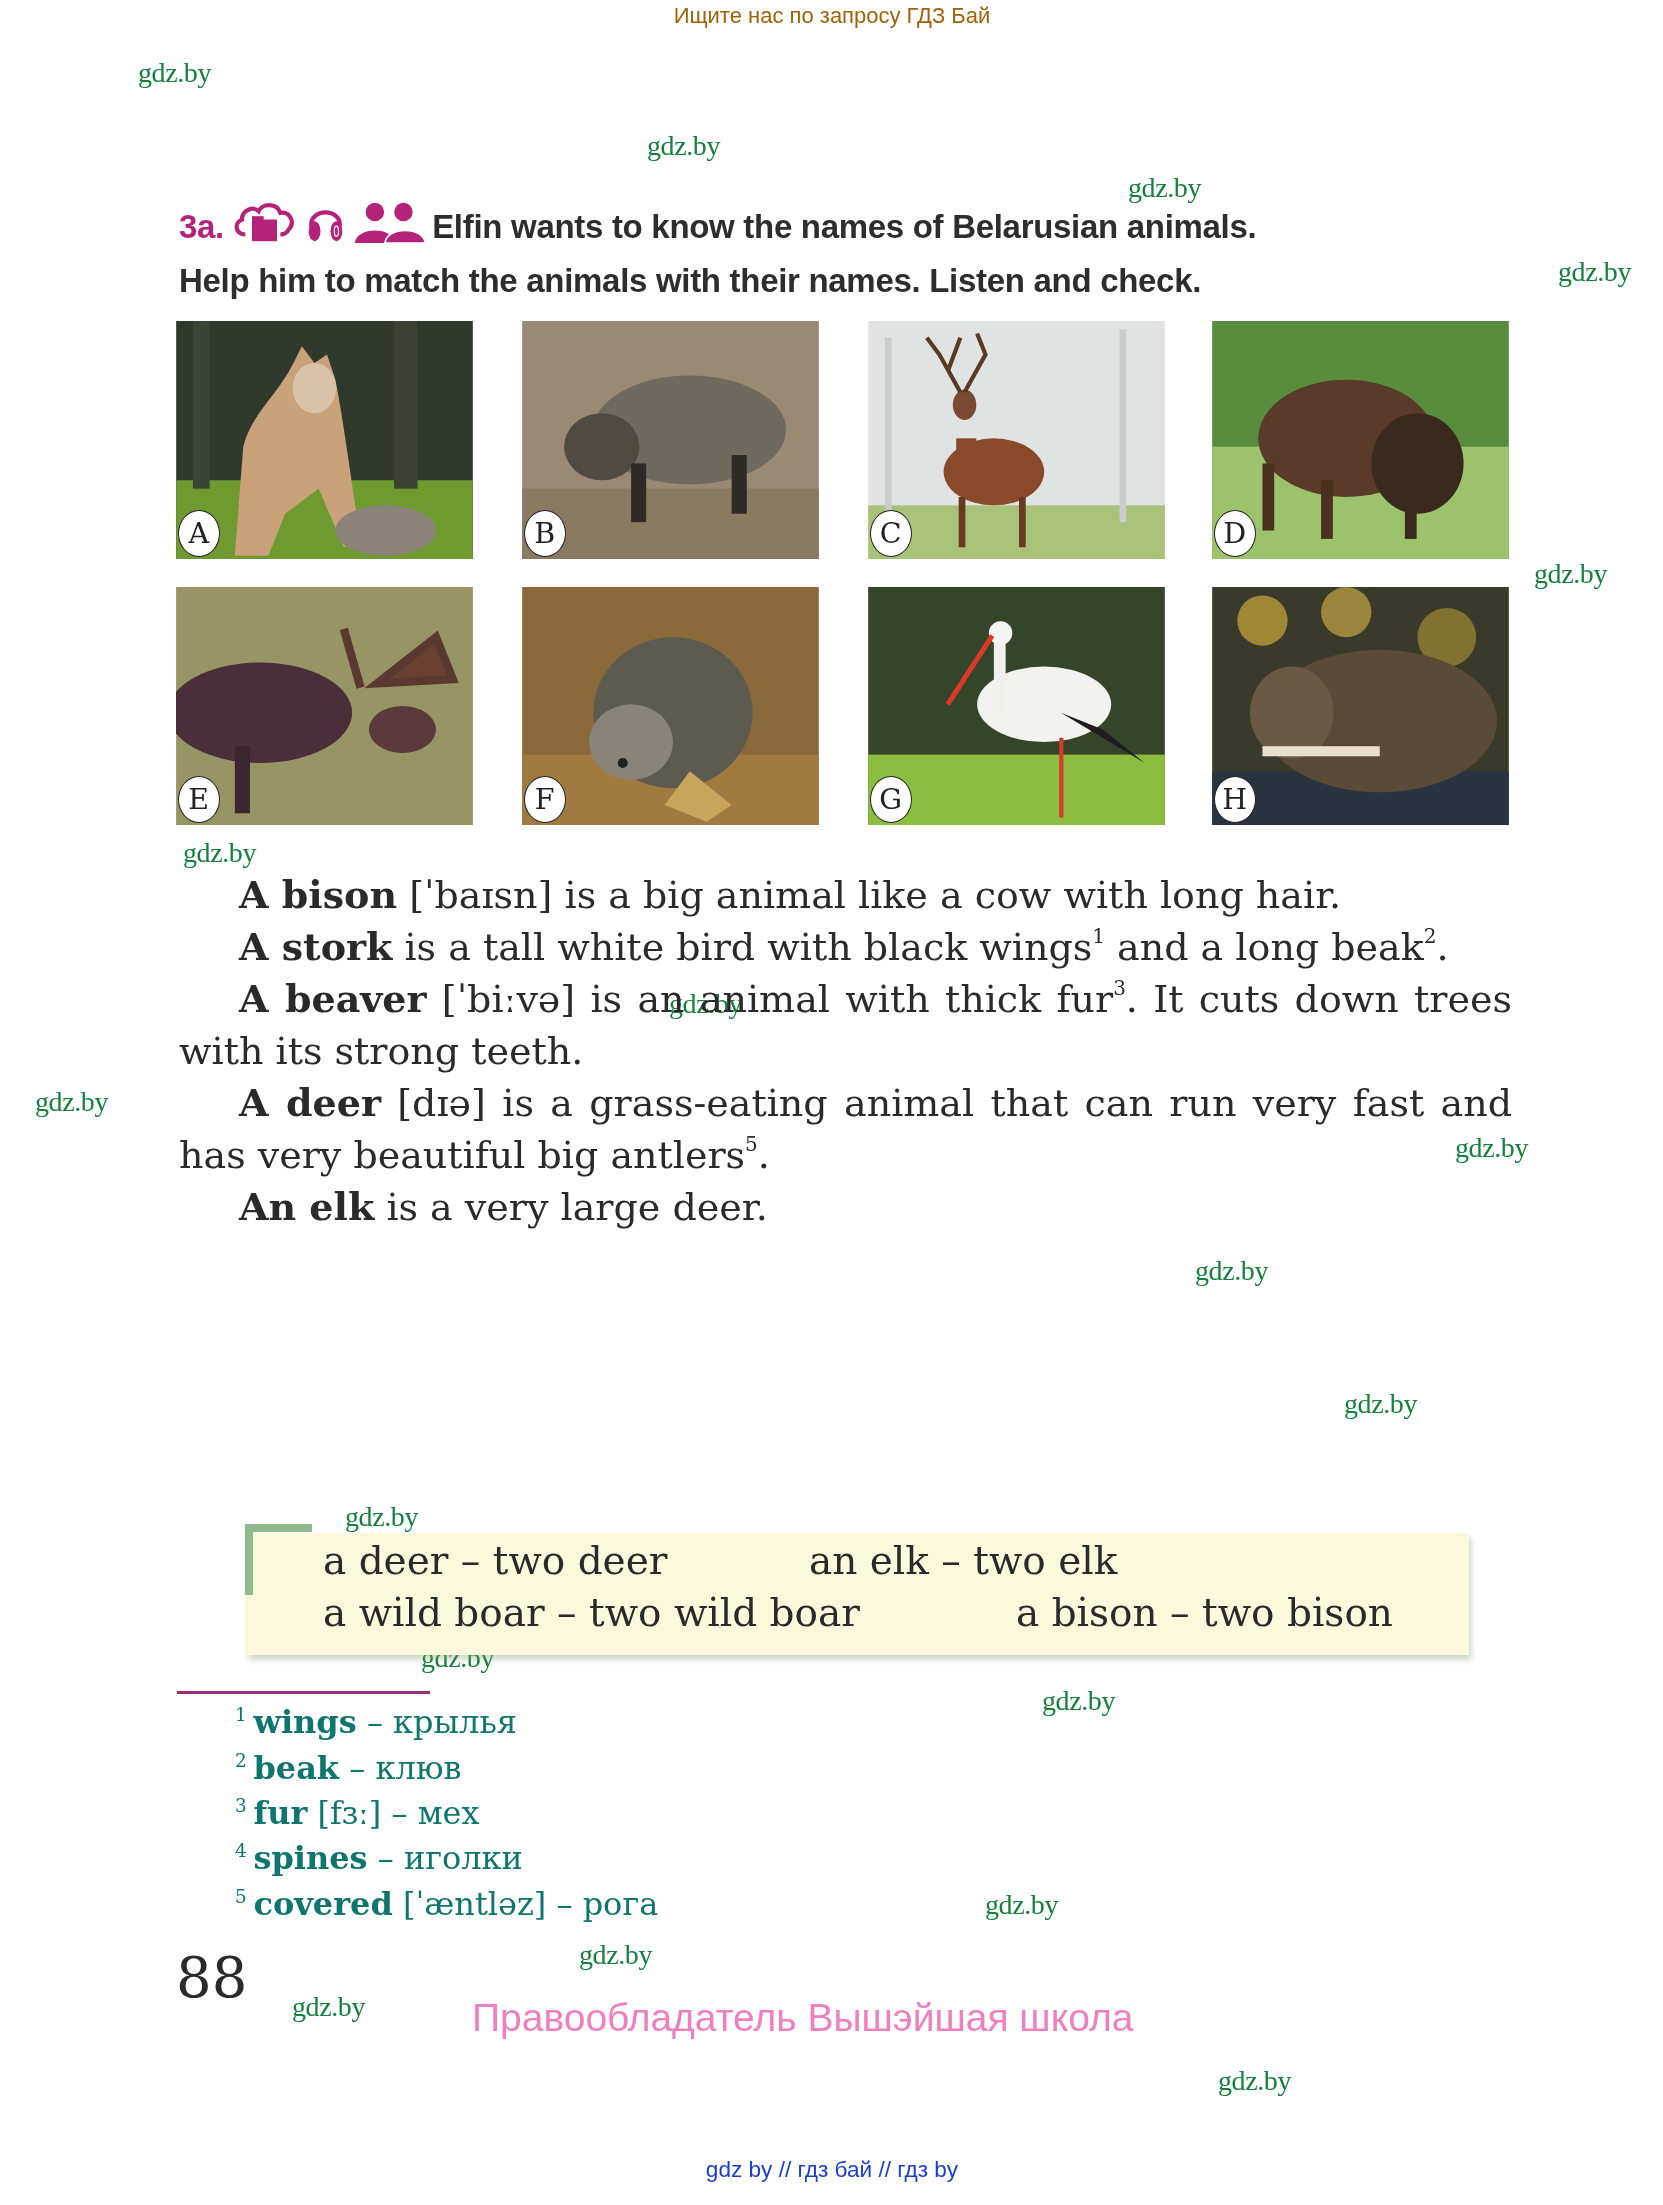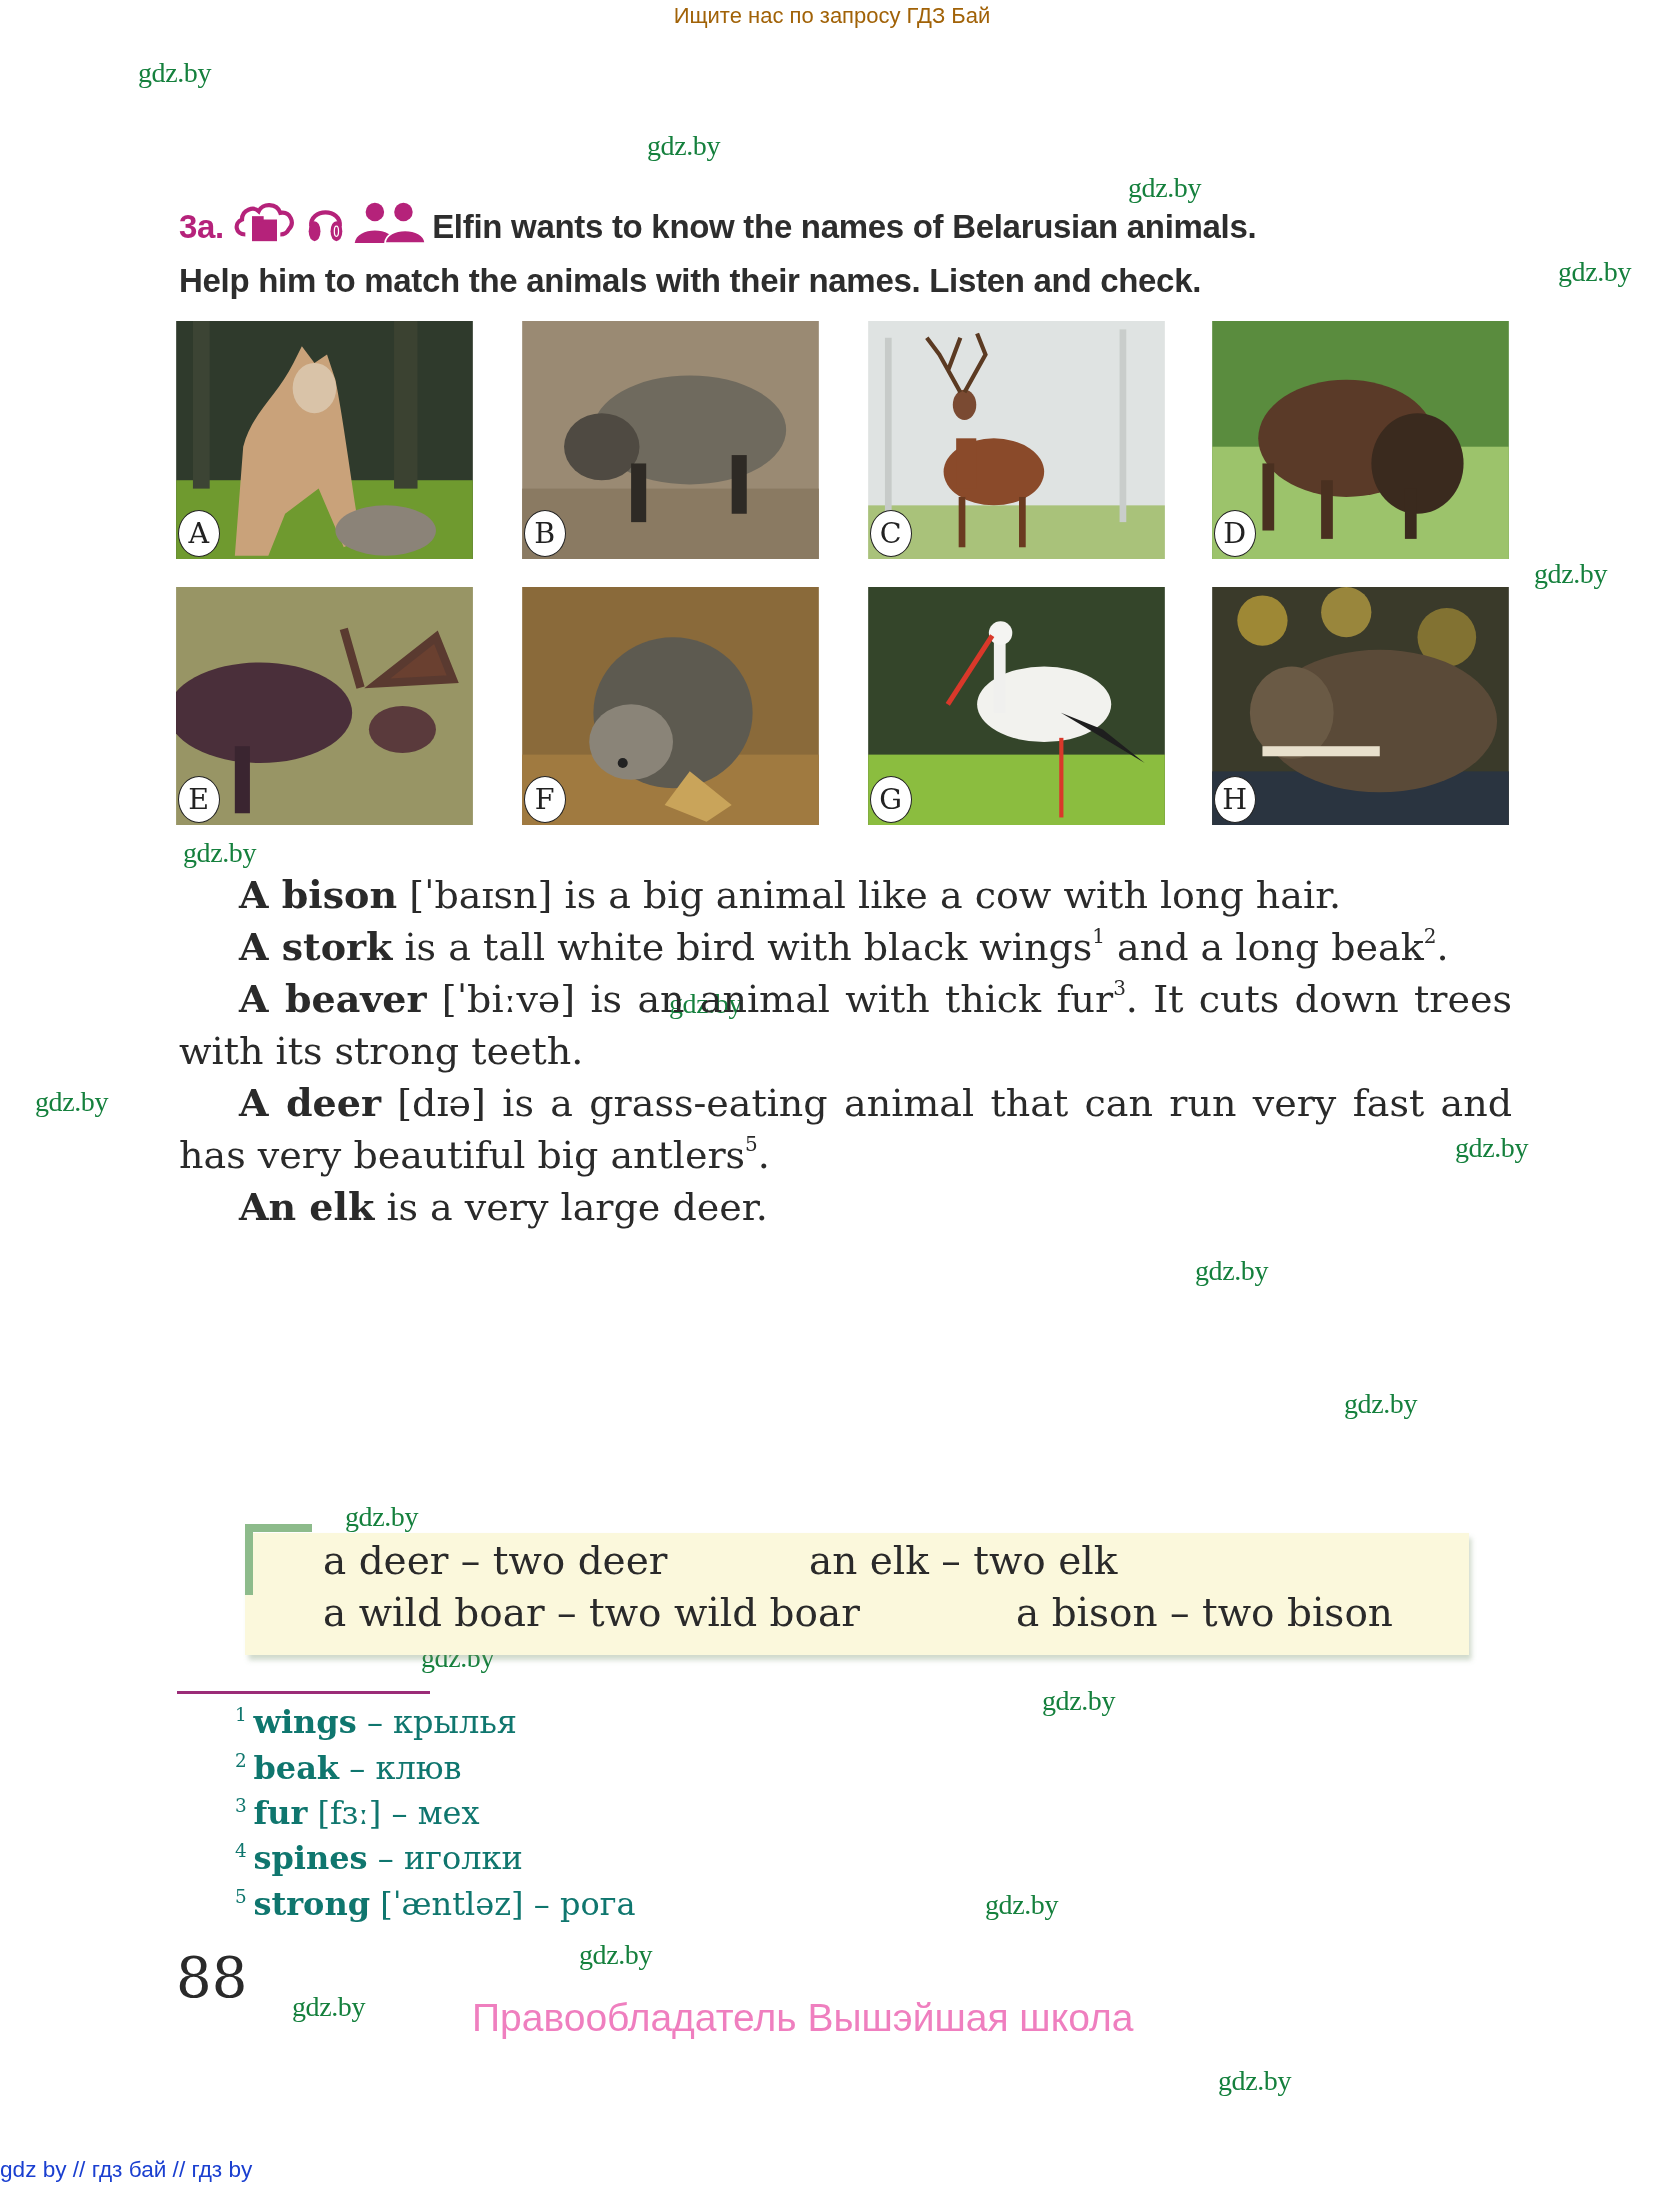--- a/index.html
+++ b/index.html
@@ -28,21 +28,21 @@
   .note-box { position: absolute; left: 245px; top: 1533px; width: 1224px; height: 122px;
     background: #fbf8dc; box-shadow: 3.4px 5px 5px rgba(120,150,110,0.35); }
   .note-corner-h { position: absolute; left: 245px; top: 1524px; width: 67px; height: 8.4px; background: #8dbb8b; }
   .note-corner-v { position: absolute; left: 245px; top: 1524px; width: 8.4px; height: 71px; background: #8dbb8b; }
   .note-line { position: absolute; font-size: 39px; color: #2a2a2a; white-space: nowrap; }
   .fn-rule { position: absolute; left: 177px; top: 1691px; width: 253px; height: 3.4px; background: #9b2c78; }
   .fn { position: absolute; left: 235px; font-size: 32px; line-height: 45px; color: #0f766e; white-space: nowrap; }
   .fn sup { font-size: 18.4px; vertical-align: 11.7px; line-height: 0; margin-right: 6.7px; }
   .page-num { position: absolute; left: 176px; top: 1945px; font-size: 56px; color: #2a2a2a; }
   .rights { position: absolute; left: 472px; top: 1996px; font-family: "Liberation Sans", sans-serif; font-size: 39px; color: #ef7fbf; }
-  .bottom-links { position: absolute; left: 0; width: 1664px; top: 2157px; text-align: left;
+  .bottom-links { position: absolute; left: 0; width: 1664px; top: 2157px; text-align: center;
     font-family: "Liberation Sans", sans-serif; font-size: 22.6px; color: #1a3fd0; }
 </style>
 </head>
 <body>
 
 <div class="top-banner">Ищите нас по запросу ГДЗ Бай</div>
 
 <div class="wm" style="left:138px;top:57px;">gdz.by</div>
 <div class="wm" style="left:647px;top:130px;">gdz.by</div>
 <div class="wm" style="left:1128px;top:172px;">gdz.by</div>
@@ -207,18 +207,18 @@
 <div class="note-line" style="left:323px;top:1538px;">a deer – two deer</div>
 <div class="note-line" style="left:809px;top:1538px;">an elk – two elk</div>
 <div class="note-line" style="left:323px;top:1590px;">a wild boar – two wild boar</div>
 <div class="note-line" style="left:1016px;top:1590px;">a bison – two bison</div>
 
 <div class="fn-rule"></div>
 <div class="fn" style="top:1700px;"><sup>1</sup><b>wings</b> <span>– крылья</span></div>
 <div class="fn" style="top:1746px;"><sup>2</sup><b>beak</b> <span>– клюв</span></div>
 <div class="fn" style="top:1791px;"><sup>3</sup><b>fur</b> <span>[fɜː]</span> <span>– мех</span></div>
 <div class="fn" style="top:1836px;"><sup>4</sup><b>spines</b> <span>– иголки</span></div>
-<div class="fn" style="top:1882px;"><sup>5</sup><b>strong</b> <span>[ˈæntləz]</span> <span>– рога</span></div>
+<div class="fn" style="top:1882px;"><sup>5</sup><b>covered</b> <span>[ˈæntləz]</span> <span>– рога</span></div>
 
 <div class="page-num">88</div>
 <div class="rights">Правообладатель Вышэйшая школа</div>
 <div class="bottom-links">gdz by  //  гдз бай  //  гдз by</div>
 
 
 </body></html>

